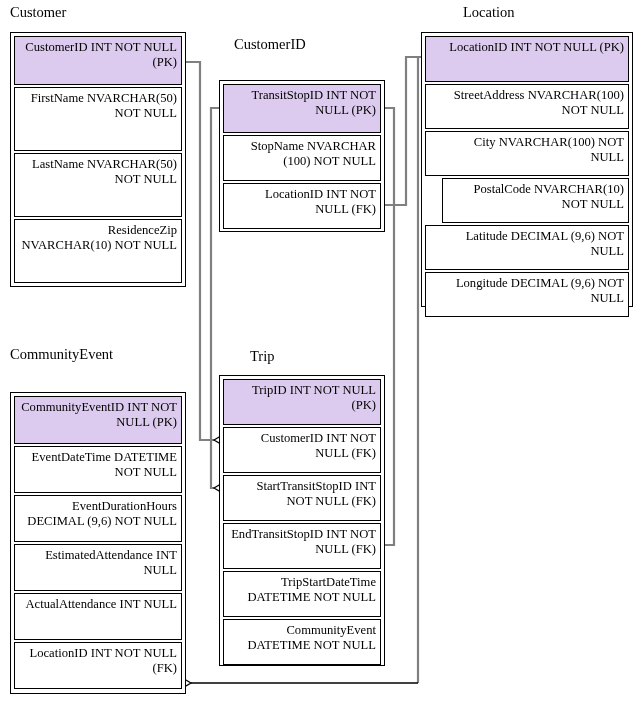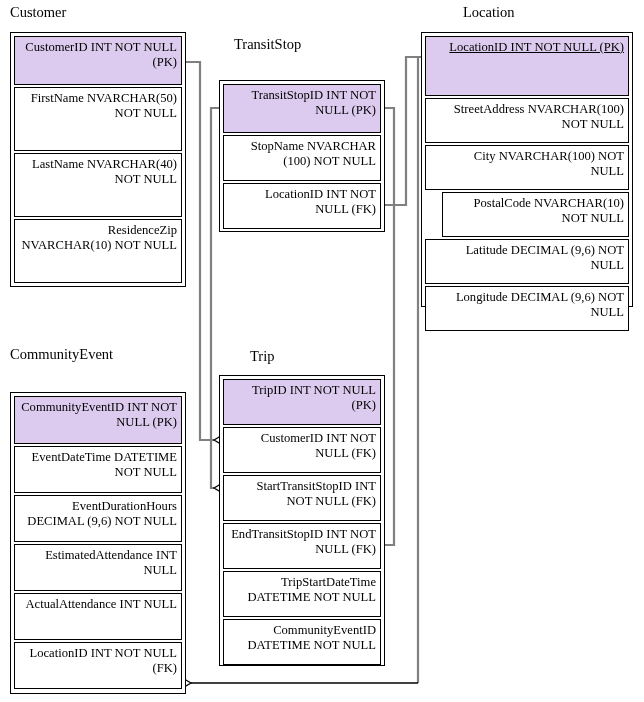--- a/index.html
+++ b/index.html
@@ -67,38 +67,38 @@
       <polygon points="191,683 179,676 167,683 179,690" fill="#ffffff" stroke="#000000" stroke-width="1.3"></polygon>
     </g>
 
   </svg>
 
   <div class="entity">
     <div class="entity-title" style="left:10px;top:4px;">Customer</div>
     <div class="entity-box" style="left:10px;top:32px;width:176px;height:255px;">
       <div class="attr pk" style="height:49px;">CustomerID INT NOT NULL (PK)</div>
       <div class="attr" style="height:64px;">FirstName NVARCHAR(50) NOT NULL</div>
-      <div class="attr" style="height:64px;">LastName NVARCHAR(40) NOT NULL</div>
+      <div class="attr" style="height:64px;">LastName NVARCHAR(50) NOT NULL</div>
       <div class="attr" style="height:64px;">ResidenceZip NVARCHAR(10) NOT NULL</div>
     </div>
   </div>
 
   <div class="entity">
-    <div class="entity-title" style="left:234px;top:36px;">TransitStop</div>
+    <div class="entity-title" style="left:234px;top:36px;">CustomerID</div>
     <div class="entity-box" style="left:219px;top:80px;width:166px;height:152px;">
       <div class="attr pk" style="height:49px;">TransitStopID INT NOT NULL (PK)</div>
       <div class="attr" style="height:46px;">StopName NVARCHAR (100) NOT NULL</div>
       <div class="attr" style="height:46px;">LocationID INT NOT NULL (FK)</div>
     </div>
   </div>
 
   <div class="entity">
     <div class="entity-title" style="left:463px;top:4px;">Location</div>
     <div class="entity-box" style="left:421px;top:32px;width:212px;height:275px;">
-      <div class="attr pk" style="height:60px;text-decoration:underline;">LocationID INT NOT NULL (PK)</div>
+      <div class="attr pk" style="height:46px;">LocationID INT NOT NULL (PK)</div>
       <div class="attr" style="height:45px;">StreetAddress NVARCHAR(100) NOT NULL</div>
       <div class="attr" style="height:45px;padding-left:40px;">City NVARCHAR(100) NOT NULL</div>
       <div class="attr" style="height:45px;margin-left:17px;">PostalCode NVARCHAR(10) NOT NULL</div>
       <div class="attr" style="height:45px;">Latitude DECIMAL (9,6) NOT NULL</div>
       <div class="attr" style="height:45px;">Longitude DECIMAL (9,6) NOT NULL</div>
     </div>
   </div>
 
   <div class="entity">
     <div class="entity-title" style="left:10px;top:346px;">CommunityEvent</div>
@@ -113,17 +113,17 @@
   </div>
 
   <div class="entity">
     <div class="entity-title" style="left:250px;top:348px;">Trip</div>
     <div class="entity-box" style="left:219px;top:375px;width:166px;height:291px;">
       <div class="attr pk" style="height:46px;">TripID INT NOT NULL (PK)</div>
       <div class="attr" style="height:46px;">CustomerID INT NOT NULL (FK)</div>
       <div class="attr" style="height:46px;">StartTransitStopID INT NOT NULL (FK)</div>
       <div class="attr" style="height:46px;">EndTransitStopID INT NOT NULL (FK)</div>
       <div class="attr" style="height:46px;">TripStartDateTime DATETIME NOT NULL</div>
-      <div class="attr" style="height:46px;">CommunityEventID DATETIME NOT NULL</div>
+      <div class="attr" style="height:46px;">CommunityEvent DATETIME NOT NULL</div>
     </div>
   </div>
 
 </div>
 
 </body></html>

